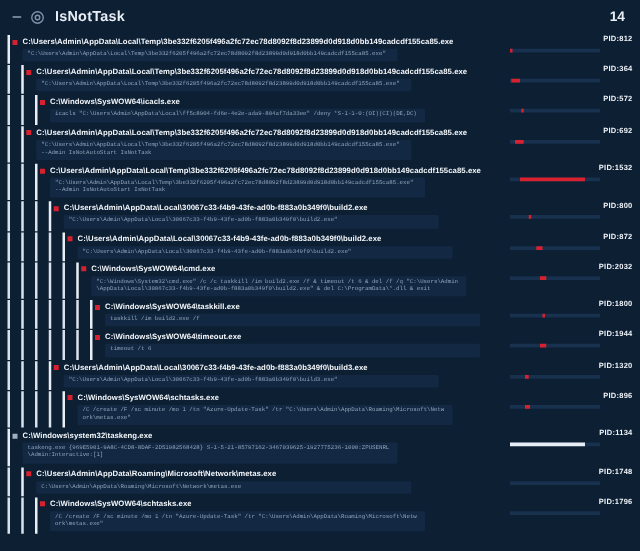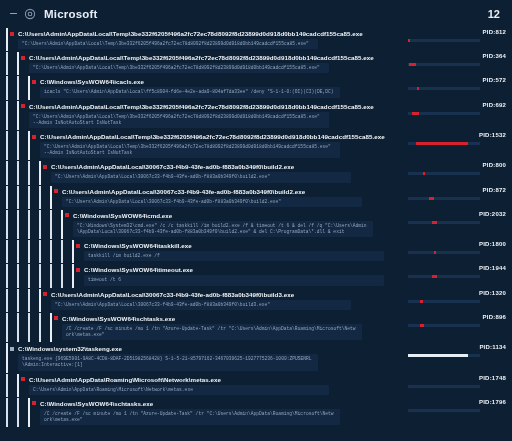--- a/index.html
+++ b/index.html
@@ -168,22 +168,22 @@
       <svg width="9" height="9" viewBox="0 0 9 9">
           <path d="M1.5 4.5 H7.5" stroke="#8fa3b8" stroke-width="1.2" stroke-linecap="round"></path>
         </svg>
     </span>
     <span class="gear">
       <svg width="12" height="12" viewBox="0 0 12 12">
         <circle cx="6" cy="6" r="4.6" fill="none" stroke="#7f94aa" stroke-width="1.1"></circle>
         <circle cx="6" cy="6" r="1.8" fill="none" stroke="#7f94aa" stroke-width="1.1"></circle>
       </svg>
     </span>
-    <span class="panel-title">Microsoft</span>
-    <span class="panel-count">12</span>
+    <span class="panel-title">IsNotTask</span>
+    <span class="panel-count">14</span>
   </div>
 
   <div class="tree" id="tree">
       <div class="proc-row">
         <div class="rails" style="width: 10px;">
           <span class="rail" style="left: 6px;"></span>
         </div>
         <div class="node">
           <div class="node-title-line">
             <span class="bullet"></span>

